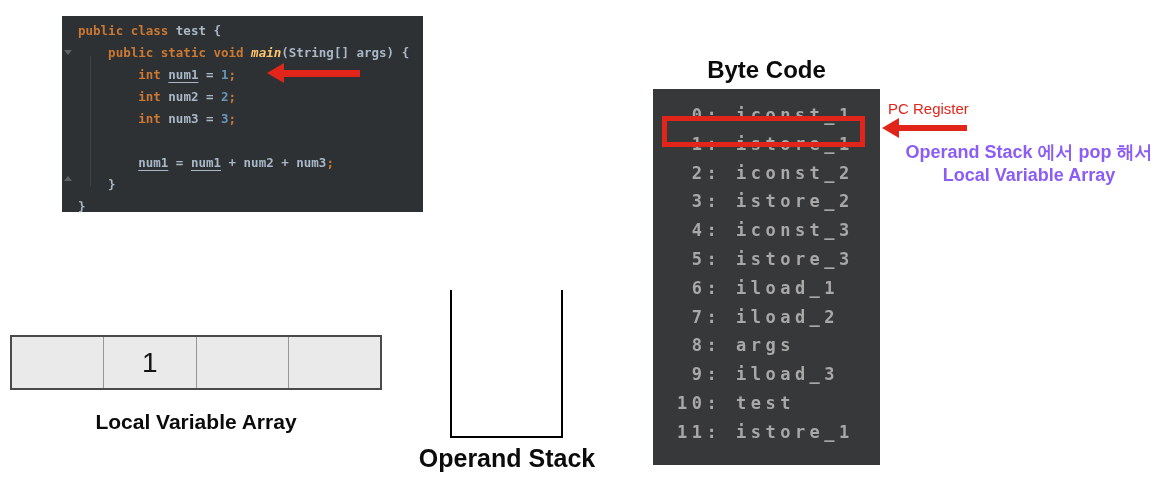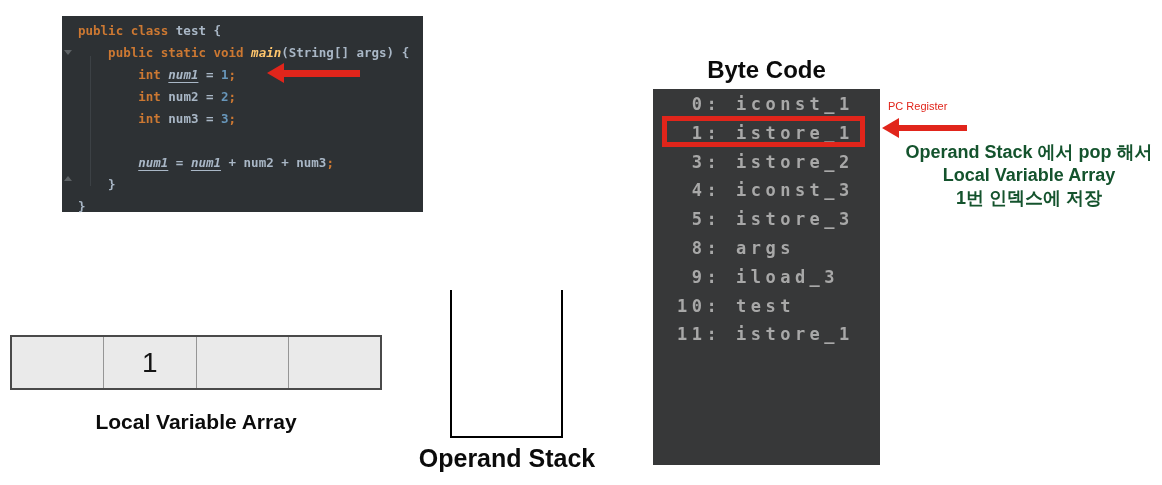--- a/index.html
+++ b/index.html
@@ -34,21 +34,21 @@
   .fold-bottom{top:160px;border-bottom:5px solid #5c6164;}
   .code{
     position:absolute;left:0;top:0;padding:4px 0 0 16px;
     font-family:"DejaVu Sans Mono","Liberation Mono",monospace;
     font-size:12.5px;font-weight:700;line-height:22px;white-space:pre;
   }
   .tok-kw{color:var(--code-keyword);margin-top:41px;}
   .tok-pl{color:var(--code-plain);}
   .tok-nm{color:var(--code-number);}
   .tok-fn{color:var(--code-method);font-style:italic;}
-  .tok-un{color:var(--code-plain);text-decoration:underline;text-underline-offset:3px;font-style:italic;}
+  .tok-un{color:var(--code-plain);text-decoration:underline;text-underline-offset:3px;}
   
   .arrow{position:absolute;display:flex;align-items:center;}
   .arrow .head{
     width:0;height:0;flex:0 0 auto;
     border-top:10px solid transparent;border-bottom:10px solid transparent;
     border-right:17px solid var(--accent-red);
   }
   .arrow .bar{height:7px;background:var(--accent-red);flex:1 1 auto;}
   .arrow-editor{left:267px;top:63px;width:93px;height:20px;}
   .arrow-pc{left:882px;top:118px;width:85px;height:20px;}
@@ -56,37 +56,37 @@
   
   .bc-title{
     position:absolute;left:653px;top:56px;width:227px;text-align:center;
     font-size:24px;font-weight:bold;color:#0b0b0b;
   }
   .bc-panel{
     position:absolute;left:653px;top:89px;width:227px;height:376px;
     background:var(--bytecode-bg);
   }
   .bc-lines{
-    position:absolute;left:0;top:0;padding:1px 0 0 24px;
+    position:absolute;left:0;top:0;padding:12px 0 0 24px;
     font-family:"DejaVu Sans Mono","Liberation Mono",monospace;
     font-size:17px;font-weight:700;letter-spacing:4.5px;
     line-height:28.8px;color:var(--bytecode-text);white-space:pre;
   }
   .pc-box{
     position:absolute;left:662px;top:116px;width:203px;height:31px;
     border:5px solid var(--accent-red);
   }
   .pc-label{
     position:absolute;left:888px;top:100px;
-    font-size:11px;font-weight:500;color:var(--accent-red);
+    font-size:15px;font-weight:500;color:var(--accent-red);
   }
   
   .annotation{
     position:absolute;left:896px;top:141px;width:266px;text-align:center;
-    font-size:18px;font-weight:bold;color:#14532d;line-height:23px;
+    font-size:18px;font-weight:bold;color:#8b5cf6;line-height:23px;
   }
   
   .lva{
     position:absolute;left:10px;top:335px;width:372px;height:55px;
     background:#EAEAEA;border:2px solid #4a4a4a;display:flex;
   }
   .lva-cell{
     flex:1 1 0;border-right:1px solid #969696;
     display:flex;align-items:center;justify-content:center;
     font-size:28px;font-weight:400;color:#141414;
@@ -117,33 +117,32 @@
     <div class="indent-guide"></div>
     <pre class="code" id="code"><div><span class="tok-kw">public class </span><span class="tok-pl">test {</span></div><div><span class="tok-pl">    </span><span class="tok-kw">public static void </span><span class="tok-fn">main</span><span class="tok-pl">(String[] args) {</span></div><div><span class="tok-pl">        </span><span class="tok-kw">int </span><span class="tok-un">num1</span><span class="tok-pl"> = </span><span class="tok-nm">1</span><span class="tok-kw">;</span></div><div><span class="tok-pl">        </span><span class="tok-kw">int </span><span class="tok-pl">num2</span><span class="tok-pl"> = </span><span class="tok-nm">2</span><span class="tok-kw">;</span></div><div><span class="tok-pl">        </span><span class="tok-kw">int </span><span class="tok-pl">num3</span><span class="tok-pl"> = </span><span class="tok-nm">3</span><span class="tok-kw">;</span></div><div> </div><div><span class="tok-pl">        </span><span class="tok-un">num1</span><span class="tok-pl"> = </span><span class="tok-un">num1</span><span class="tok-pl"> + </span><span class="tok-pl">num2</span><span class="tok-pl"> + </span><span class="tok-pl">num3</span><span class="tok-kw">;</span></div><div><span class="tok-pl">    }</span></div><div><span class="tok-pl">}</span></div></pre>
   </div>
   <div class="arrow arrow-editor">
     <span class="head"></span>
     <span class="bar"></span>
   </div>
 
   <div class="bc-title">Byte Code</div>
   <div class="bc-panel">
-    <pre class="bc-lines" id="bc"><div> 0: iconst_1</div><div> 1: istore_1</div><div> 3: istore_2</div><div> 4: iconst_3</div><div> 5: istore_3</div><div> 8: args</div><div> 9: iload_3</div><div>10: test</div><div>11: istore_1</div></pre>
+    <pre class="bc-lines" id="bc"><div> 0: iconst_1</div><div> 1: istore_1</div><div> 2: iconst_2</div><div> 3: istore_2</div><div> 4: iconst_3</div><div> 5: istore_3</div><div> 6: iload_1</div><div> 7: iload_2</div><div> 8: args</div><div> 9: iload_3</div><div>10: test</div><div>11: istore_1</div></pre>
   </div>
   <div class="pc-box"></div>
   <div class="pc-label">PC Register</div>
   <div class="arrow arrow-pc">
     <span class="head"></span>
     <span class="bar"></span>
   </div>
 
   <div class="annotation">
     <div>Operand Stack 에서 pop 해서</div>
     <div>Local Variable Array</div>
-    <div>1번 인덱스에 저장</div>
   </div>
 
   <div class="lva" id="lva">
       <div class="lva-cell"></div>
       <div class="lva-cell">1</div>
       <div class="lva-cell"></div>
       <div class="lva-cell"></div>
     </div>
   <div class="lva-label">Local Variable Array</div>
 

